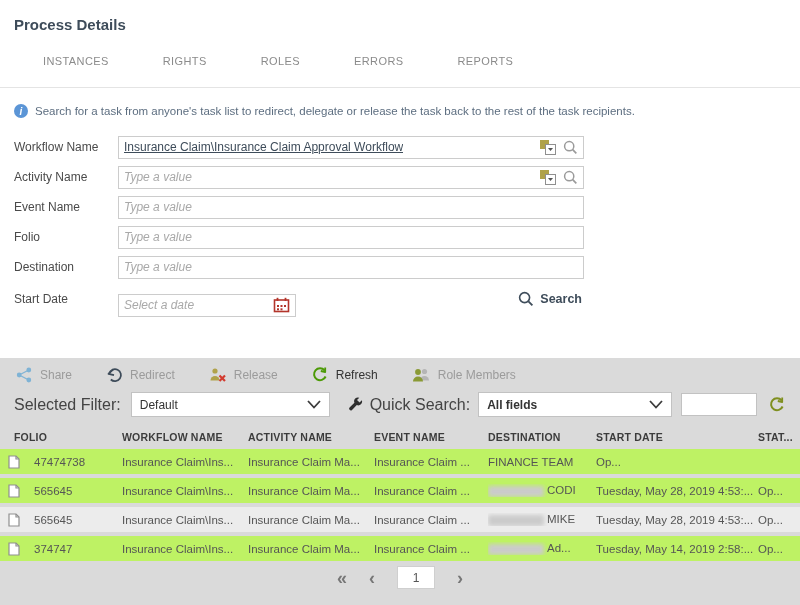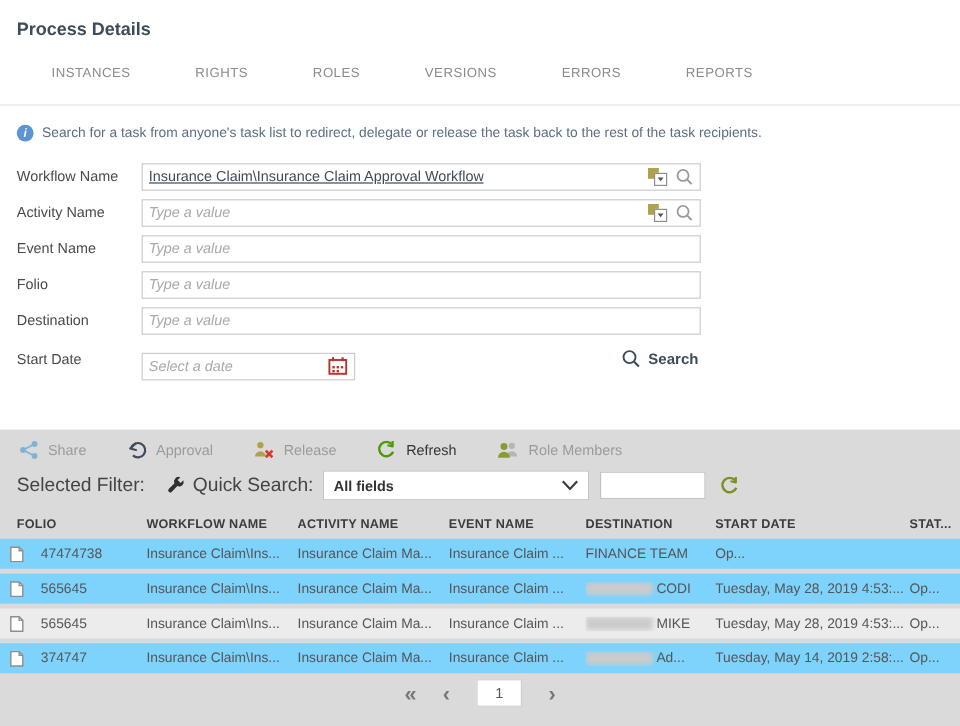--- a/index.html
+++ b/index.html
@@ -93,21 +93,21 @@
   
   .grid-header {
     display: grid; grid-template-columns: 108px 126px 126px 114px 108px 162px 1fr;
     padding: 0 0 0 14px; height: 24px; align-items: center;
     font-size: 10.5px; font-weight: bold; color: #3c3c3c; letter-spacing: .2px;
   }
   .grid-header > div { overflow: hidden; white-space: nowrap; padding-right: 6px; }
   .grid-row {
     display: grid; grid-template-columns: 26px 88px 126px 126px 114px 108px 162px 1fr;
     padding-left: 8px; height: 25px; align-items: center;
-    background: #7dd3fc; margin-bottom: 4px; font-size: 11.5px; color: #555;
+    background: #bef264; margin-bottom: 4px; font-size: 11.5px; color: #555;
   }
   .grid-row.shaded { background: #ececec; }
   .grid-row > div { overflow: hidden; white-space: nowrap; padding-right: 6px; }
   .doc-cell { display: flex; align-items: center; }
   .redact {
     display: inline-block; width: 56px; height: 11px; background: #cbcbcb;
     border-radius: 2px; filter: blur(2px); margin-right: 3px; vertical-align: middle;
   }
 
   
@@ -124,21 +124,20 @@
 <div class="page">
 
   <div class="page-header">
     <div class="page-title">Process Details</div>
   </div>
 
   <div class="tabs">
     <div class="tab"><span class="tab-label">INSTANCES</span></div>
     <div class="tab"><span class="tab-label">RIGHTS</span></div>
     <div class="tab"><span class="tab-label">ROLES</span></div>
-    <div class="tab"><span class="tab-label">VERSIONS</span></div>
     <div class="tab"><span class="tab-label">ERRORS</span></div>
     <div class="tab"><span class="tab-label">REPORTS</span></div>
   </div>
 
   <div class="info-bar">
     <span class="info-icon">i</span>
     <span class="info-text">Search for a task from anyone's task list to redirect, delegate or release the task back to the rest of the task recipients.</span>
   </div>
 
   <div class="search-form">
@@ -246,21 +245,21 @@
           <line x1="3.2" y1="8" x2="12.8" y2="3" stroke="#7fb3d5" stroke-width="1.4"></line>
           <line x1="3.2" y1="8" x2="12.8" y2="13" stroke="#7fb3d5" stroke-width="1.4"></line>
         </svg>
         <span class="lbl">Share</span>
       </div>
       <div class="tool-btn">
         <svg width="17" height="16" viewBox="0 0 17 16">
           <path d="M3.2 6.5 a6 6 0 1 1 1.6 6" fill="none" stroke="#3e4c5a" stroke-width="1.8"></path>
           <path d="M7.5 2.2 L2.5 6.8 L8 8.2" fill="none" stroke="#3e4c5a" stroke-width="1.8" stroke-linejoin="round"></path>
         </svg>
-        <span class="lbl">Approval</span>
+        <span class="lbl">Redirect</span>
       </div>
       <div class="tool-btn">
         <svg width="18" height="16" viewBox="0 0 18 16">
           <circle cx="6" cy="4" r="2.6" fill="#b0a24a"></circle>
           <path d="M1.5 13.5 a4.5 4.5 0 0 1 9 0 Z" fill="#b0a24a"></path>
           <line x1="10.5" y1="8.5" x2="16" y2="14" stroke="#d23b2f" stroke-width="2.2"></line>
           <line x1="16" y1="8.5" x2="10.5" y2="14" stroke="#d23b2f" stroke-width="2.2"></line>
         </svg>
         <span class="lbl">Release</span>
       </div>
@@ -277,20 +276,26 @@
           <path d="M8 13.5 a4.5 4.5 0 0 1 9 0 Z" fill="#b5b5b5"></path>
           <circle cx="6" cy="5" r="2.9" fill="#8a9a35"></circle>
           <path d="M1 14.5 a5 5 0 0 1 10 0 Z" fill="#8a9a35"></path>
         </svg>
         <span class="lbl">Role Members</span>
       </div>
     </div>
 
     <div class="filter-bar">
       <span class="filter-label">Selected Filter:</span>
+      <div class="select-box sel-filter">
+        <span>Default</span>
+        <svg class="chev" width="14" height="9" viewBox="0 0 14 9">
+            <path d="M1 1 L7 7.5 L13 1" fill="none" stroke="#3c3c3c" stroke-width="1.8"></path>
+          </svg>
+      </div>
       <span class="wrench-wrap">
         <svg width="15" height="15" viewBox="0 0 15 15">
           <path d="M13.8 3.2 a3.8 3.8 0 0 1 -5 4.9 L4 12.9 a1.7 1.7 0 0 1 -2.4 -2.4 L6.4 5.7 a3.8 3.8 0 0 1 4.9 -5 L9 3 l2.6 2.6 Z" fill="#2f2f2f"></path>
         </svg>
       </span>
       <span class="filter-label">Quick Search:</span>
       <div class="select-box sel-fields">
         <span>All fields</span>
         <svg class="chev" width="14" height="9" viewBox="0 0 14 9">
             <path d="M1 1 L7 7.5 L13 1" fill="none" stroke="#3c3c3c" stroke-width="1.8"></path>

